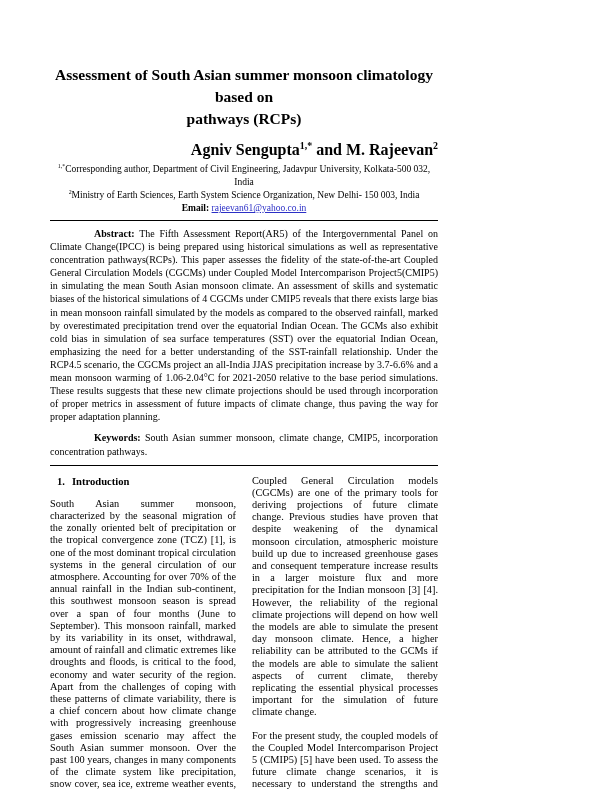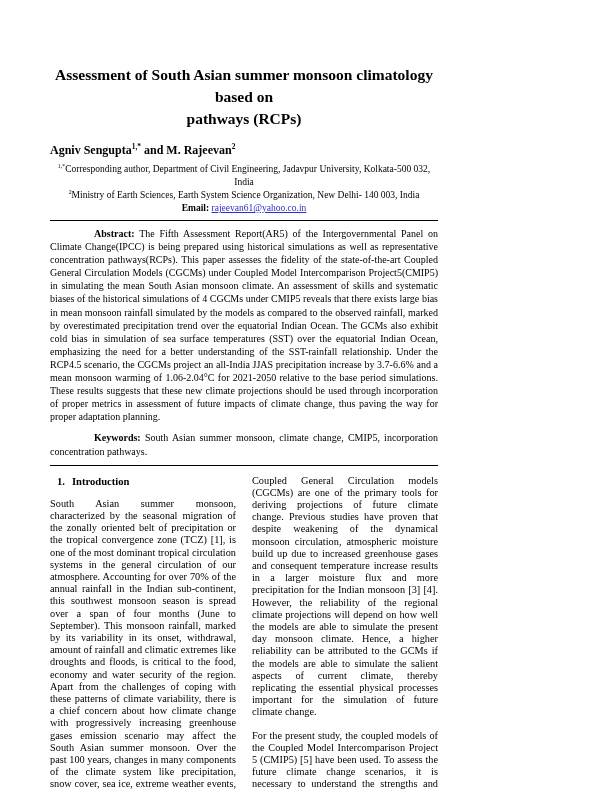--- a/index.html
+++ b/index.html
@@ -19,22 +19,22 @@
   }
   .title {
     margin: 0;
     text-align: center;
     font-size: 15.5px;
     font-weight: bold;
     line-height: 22px;
   }
   .title .tline { display: block; }
   .authors {
-    text-align: left;
-    font-size: 12px;
+    text-align: right;
+    font-size: 16px;
     font-weight: bold;
     margin-top: 12px;
     line-height: 16px;
   }
   sup { font-size: 0.62em; line-height: 0; }
   .affil {
     text-align: center;
     font-size: 9.5px;
     line-height: 13px;
     margin-top: 5px;
@@ -94,21 +94,21 @@
 
   <h1 class="title">
     <span class="tline">Assessment of South Asian summer monsoon climatology based on</span>
     <span class="tline">pathways (RCPs)</span>
   </h1>
 
   <div class="authors"><span>Agniv Sengupta</span><sup>1,*</sup><span> and </span><span>M. Rajeevan</span><sup>2</sup></div>
 
   <div class="affil">
     <div><sup>1,*</sup><span>Corresponding author, Department of Civil Engineering, Jadavpur University, Kolkata-500 032, India</span></div>
-    <div><sup>2</sup><span>Ministry of Earth Sciences, Earth System Science Organization, New Delhi- 140 003, India</span></div>
+    <div><sup>2</sup><span>Ministry of Earth Sciences, Earth System Science Organization, New Delhi- 150 003, India</span></div>
     <div><span class="lbl">Email:</span> <a class="email-link">rajeevan61@yahoo.co.in</a></div>
   </div>
 
   <hr class="rule">
 
   <p class="abstract"><span class="lead">Abstract:</span> <span>The Fifth Assessment Report(AR5) of the Intergovernmental Panel on Climate Change(IPCC) is being prepared using historical simulations as well as representative concentration pathways(RCPs). This paper assesses the fidelity of the state-of-the-art Coupled General Circulation Models (CGCMs) under Coupled Model Intercomparison Project5(CMIP5) in simulating the mean South Asian monsoon climate. An assessment of skills and systematic biases of the historical simulations of 4 CGCMs under CMIP5 reveals that there exists large bias in mean monsoon rainfall simulated by the models as compared to the observed rainfall, marked by overestimated precipitation trend over the equatorial Indian Ocean. The GCMs also exhibit cold bias in simulation of sea surface temperatures (SST) over the equatorial Indian Ocean, emphasizing the need for a better understanding of the SST-rainfall relationship. Under the RCP4.5 scenario, the CGCMs project an all-India JJAS precipitation increase by 3.7-6.6% and a mean monsoon warming of 1.06-2.04°C for 2021-2050 relative to the base period simulations. These results suggests that these new climate projections should be used through incorporation of proper metrics in assessment of future impacts of climate change, thus paving the way for proper adaptation planning.</span></p>
 
   <p class="keywords"><span class="lead">Keywords:</span> <span>South Asian summer monsoon, climate change, CMIP5, incorporation concentration pathways.</span></p>
 
   <hr class="rule rule2">

